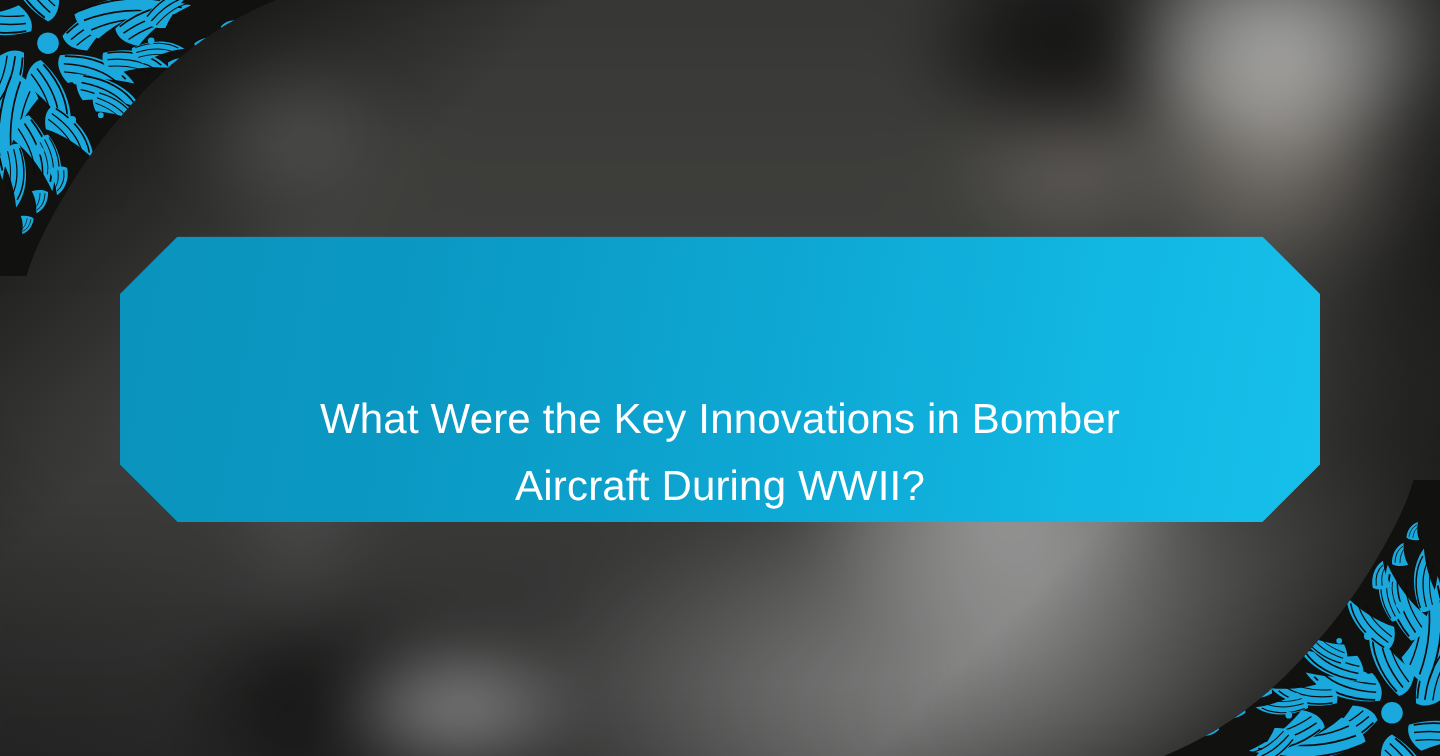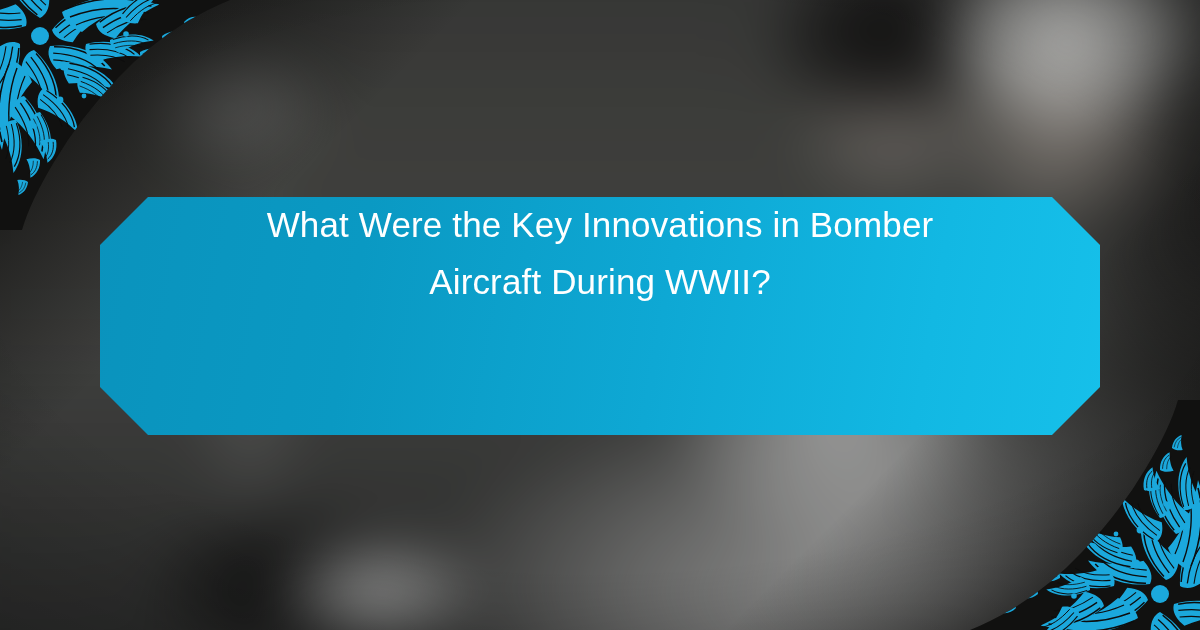--- a/index.html
+++ b/index.html
@@ -87,21 +87,21 @@
       48px 0,
       calc(100% - 48px) 0,
       100% 48px,
       100% calc(100% - 48px),
       calc(100% - 48px) 100%,
       48px 100%,
       0 calc(100% - 48px),
       0 48px
     );
     display: flex;
-    align-items: flex-start;
+    align-items: flex-end;
     justify-content: center;
     box-sizing: border-box;
     padding: 0 62px;
   }
 
   .banner-title {
     margin: 0;
     color: #ffffff;
     font-family: "Liberation Sans", sans-serif;
     font-size: 35px;

